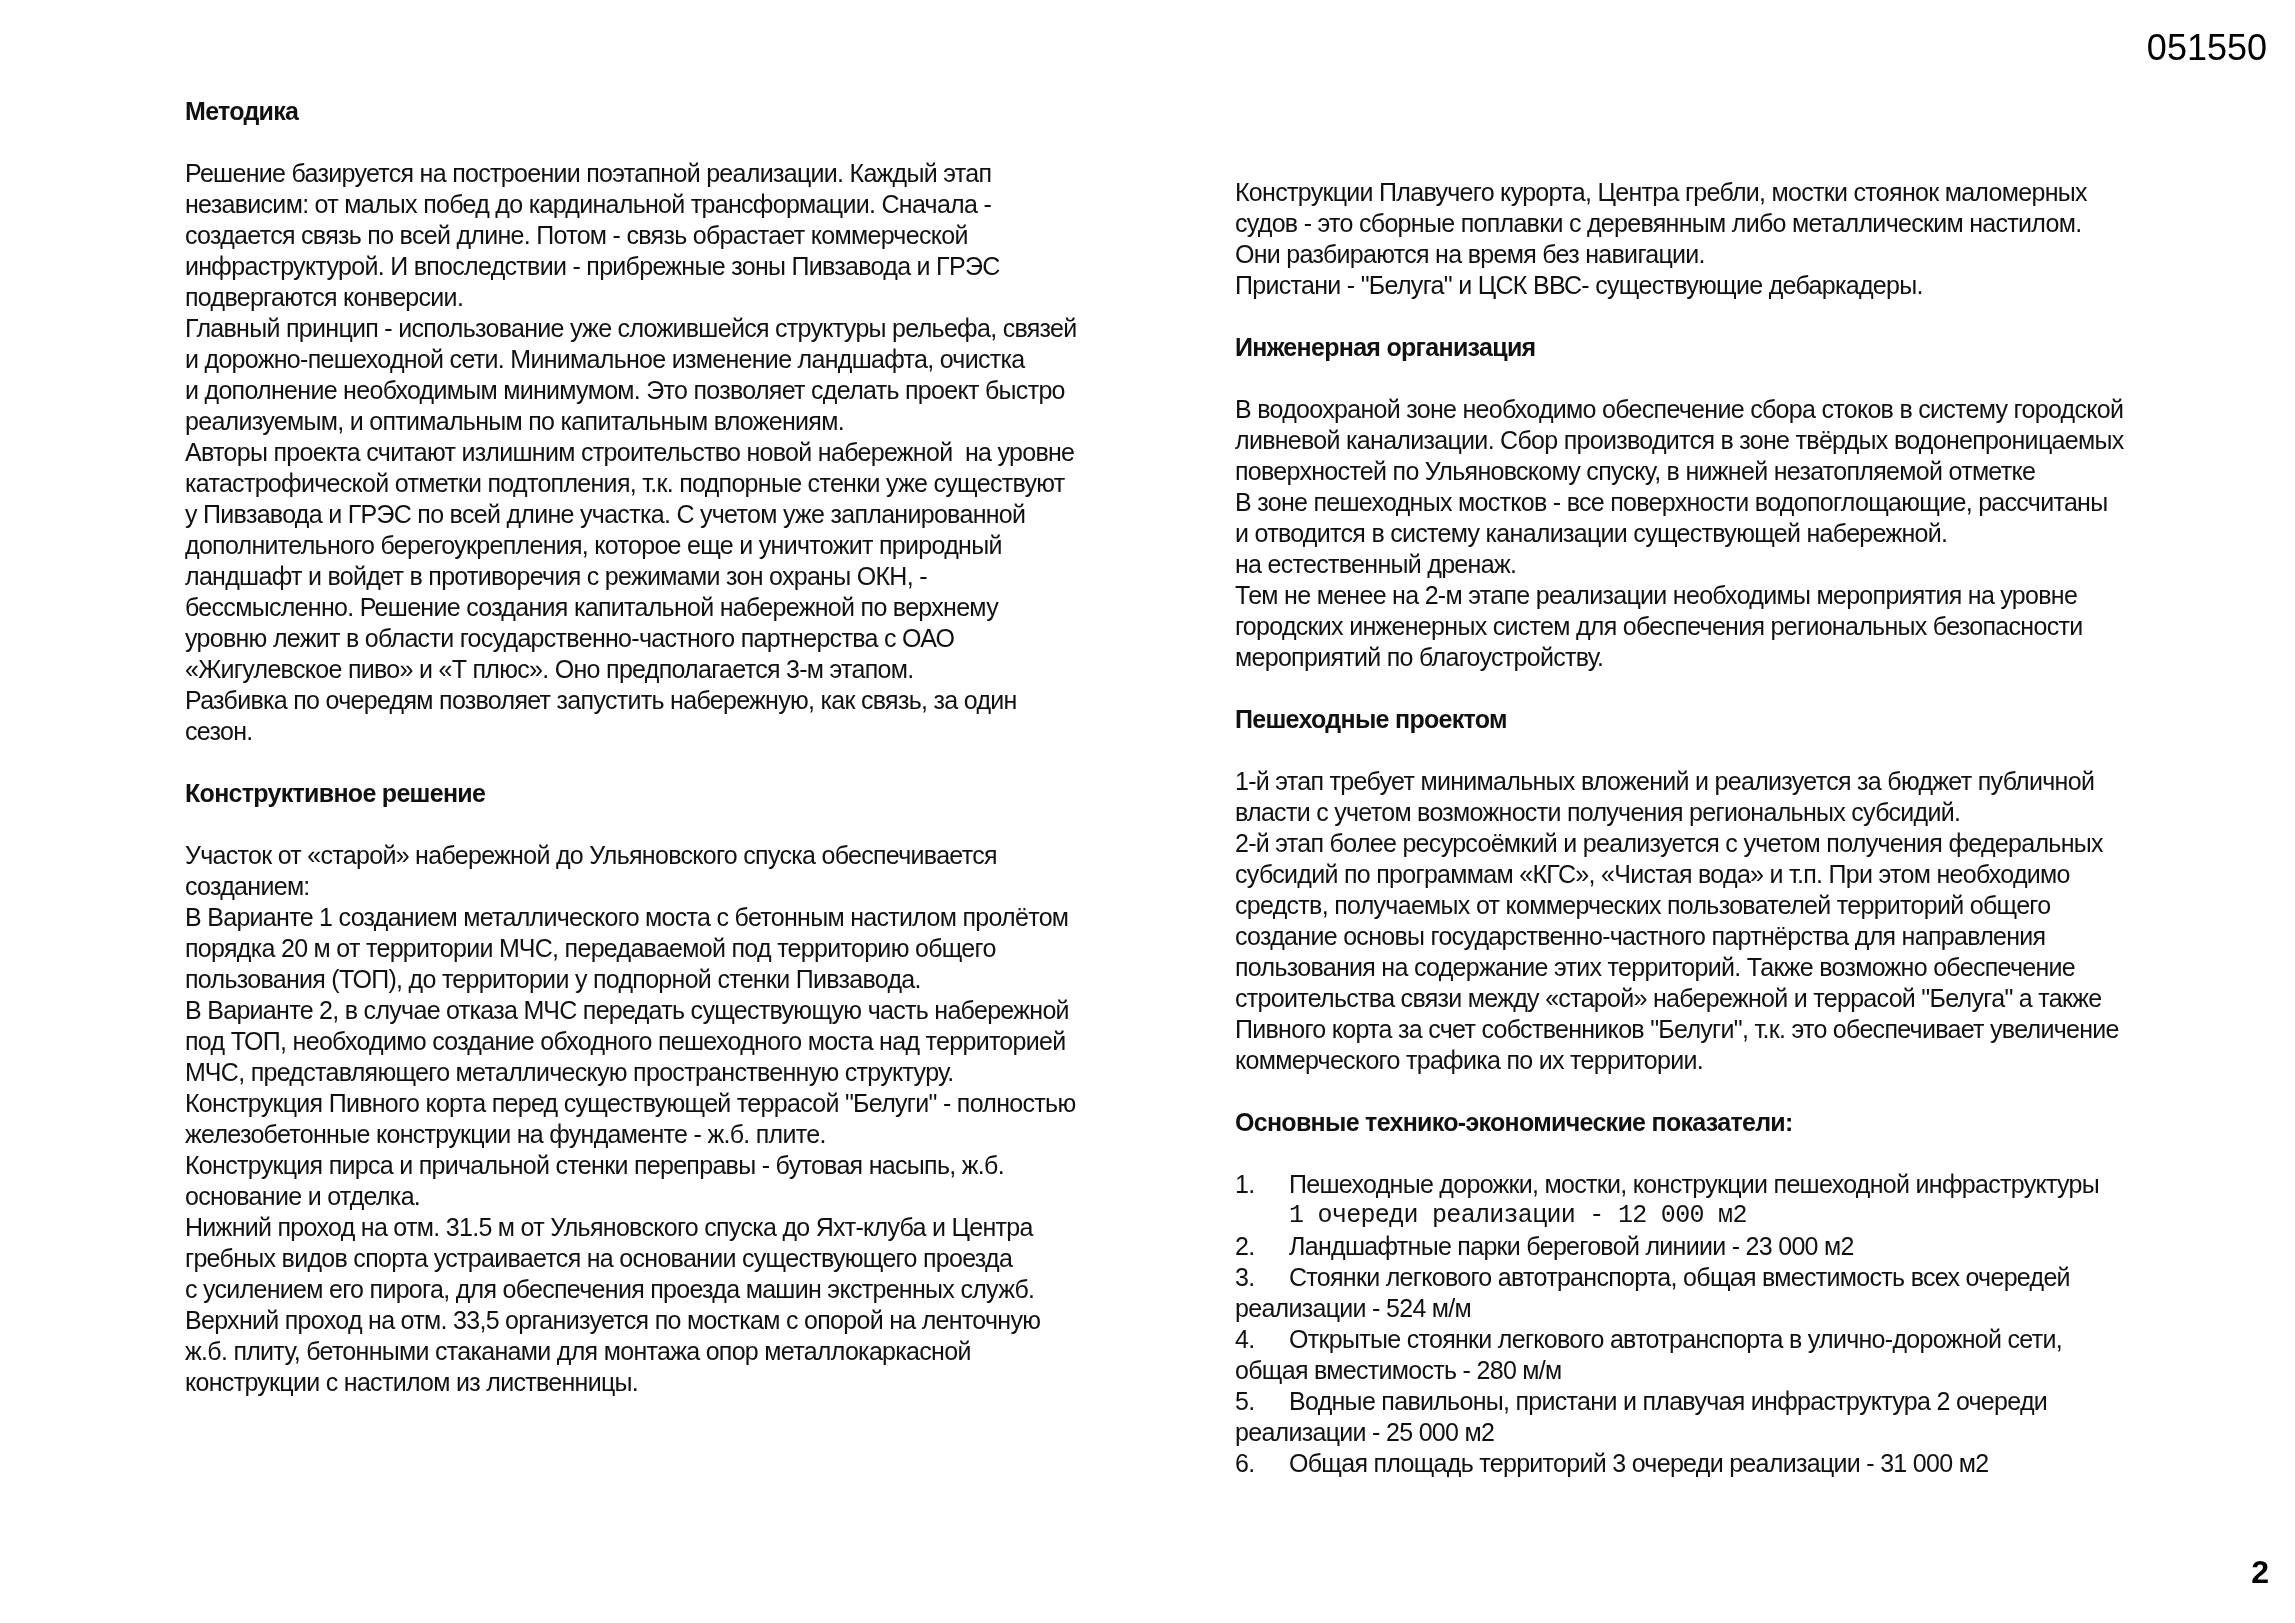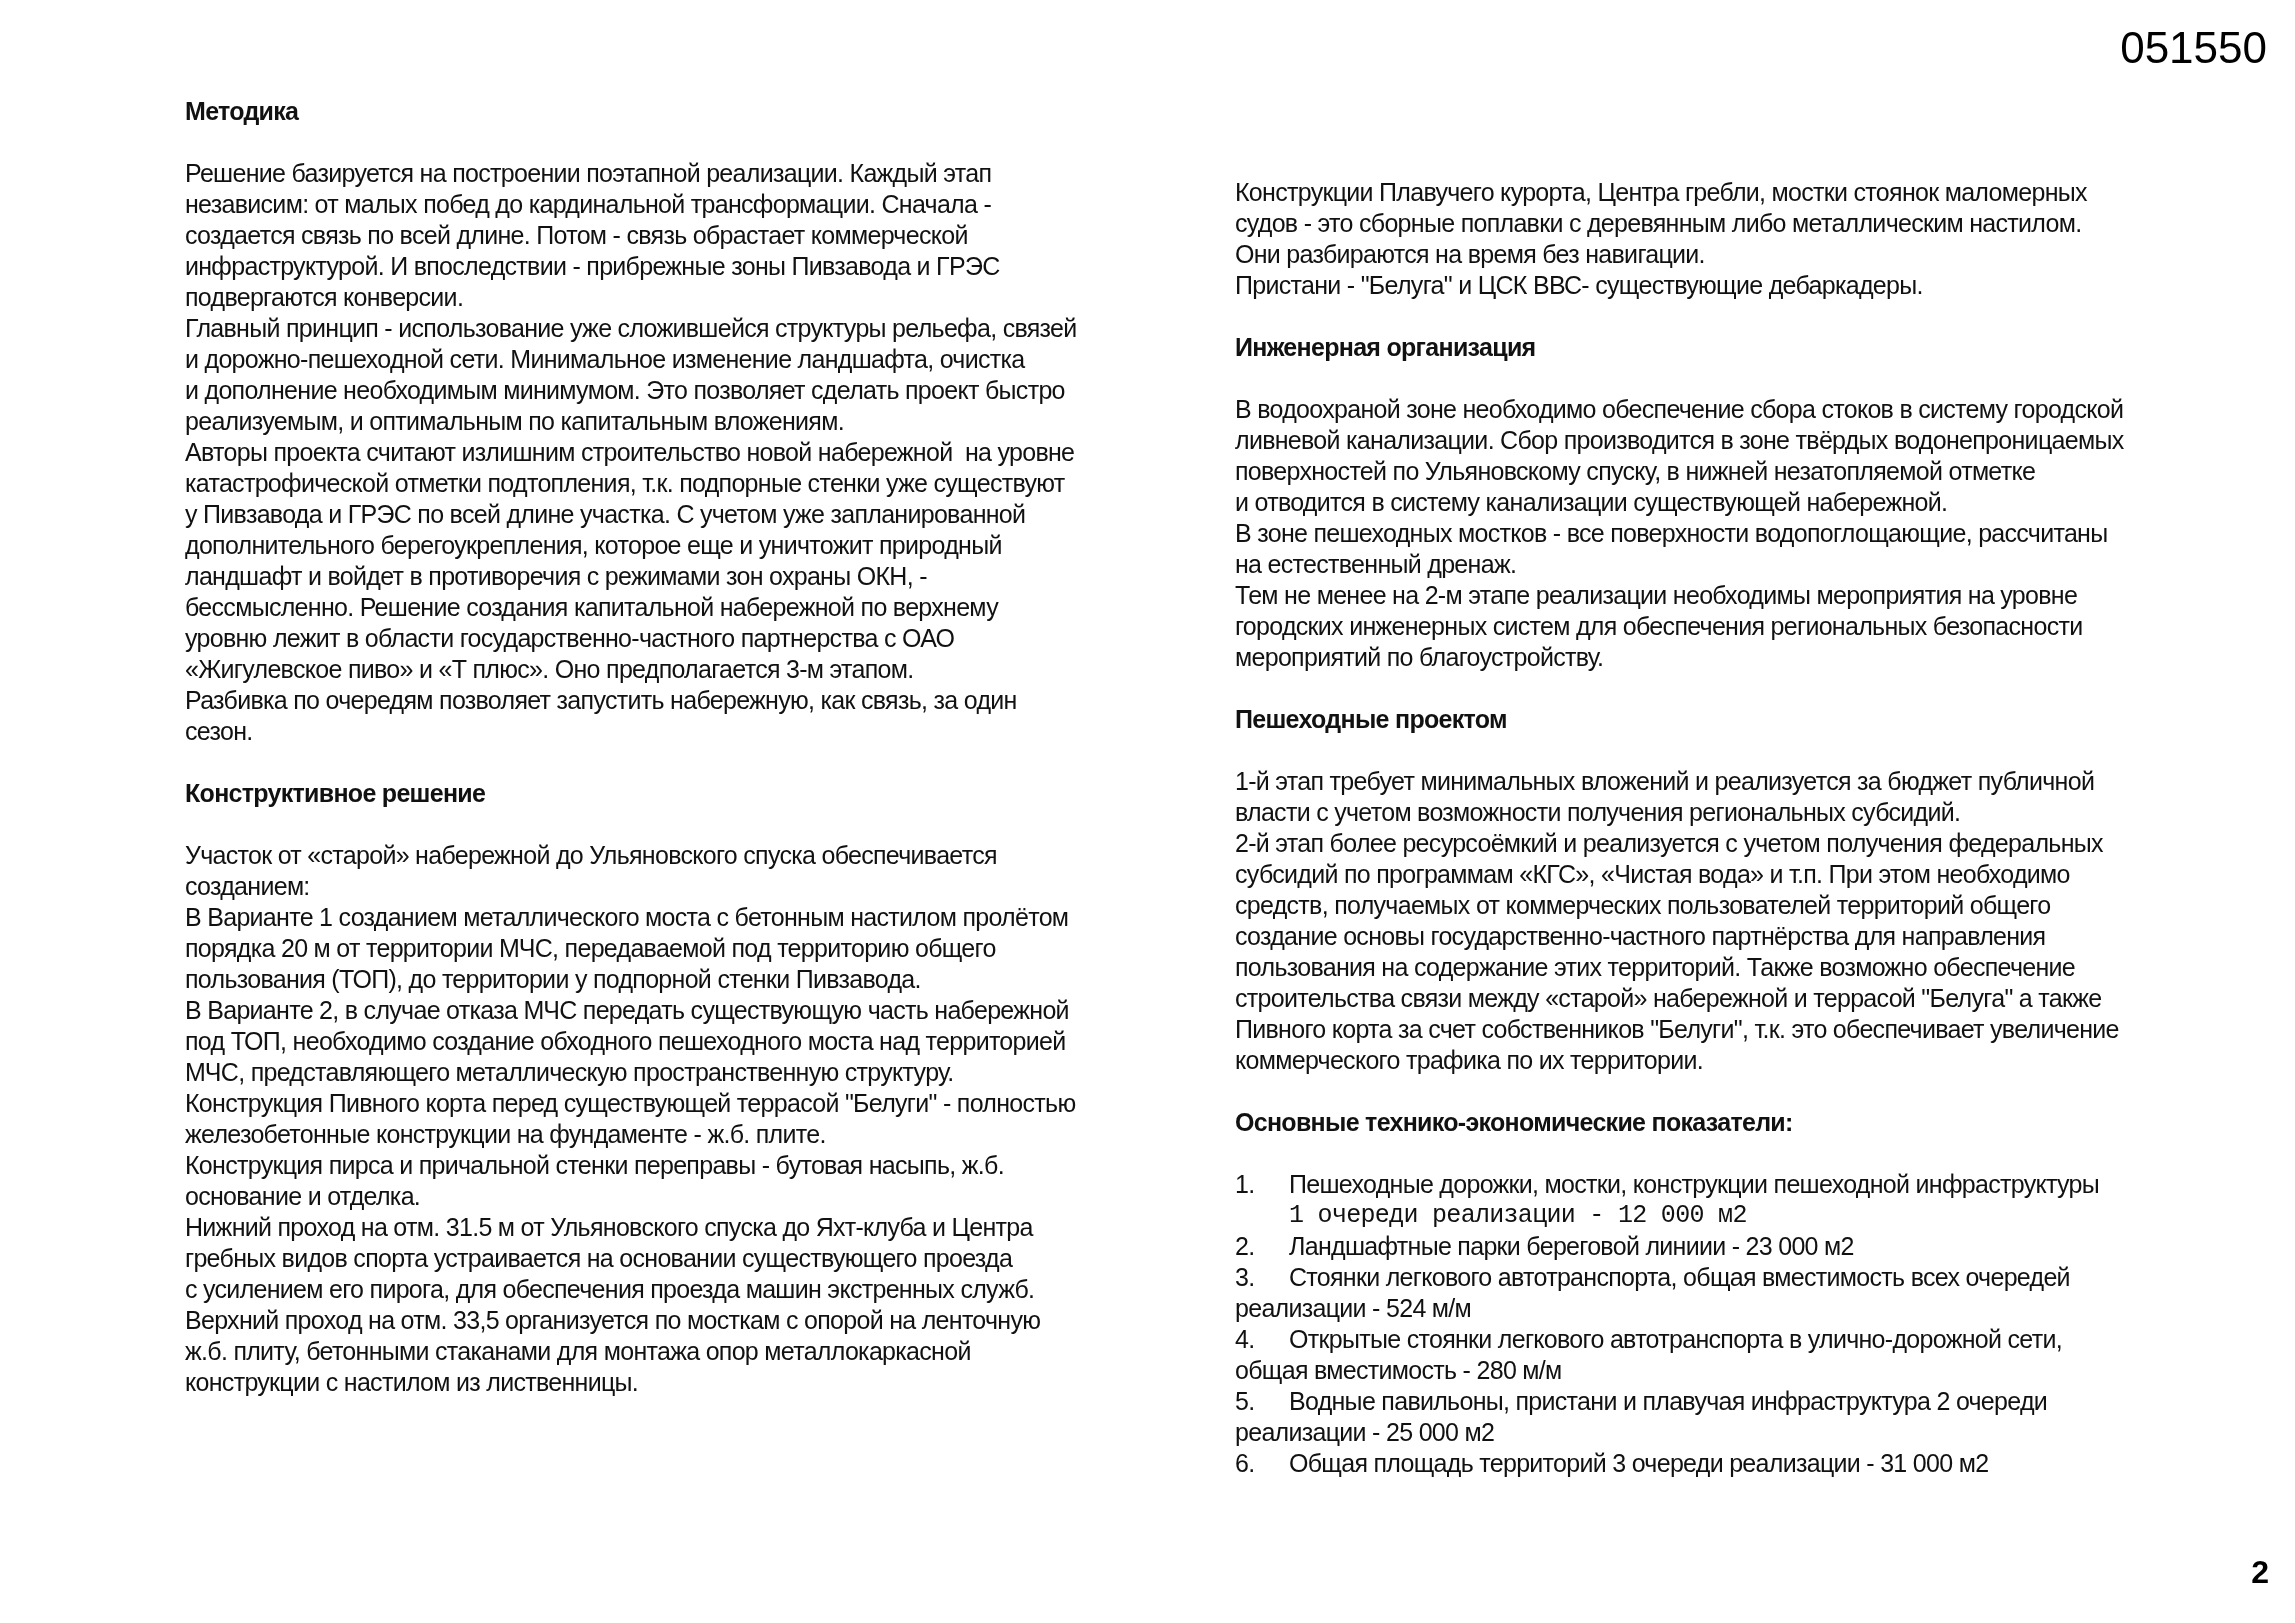--- a/index.html
+++ b/index.html
@@ -7,21 +7,21 @@
     width:2295px;height:1623px;
     background:#ffffff;
     font-family:"Liberation Sans", sans-serif;
     color:#111111;
     position:relative;
     overflow:hidden;
   }
   .page{position:absolute;inset:0;background:#ffffff;}
   .corner-number{
     position:absolute;top:28px;right:28px;
-    font-size:44px;line-height:39px;color:#000;
+    font-size:36px;line-height:39px;color:#000;
     letter-spacing:0px;
   }
   .page-number{
     position:absolute;top:1556px;right:26px;
     font-size:32px;line-height:33px;font-weight:bold;color:#000;
   }
   .col{position:absolute;}
   #col-left{left:185px;top:96px;width:985px;}
   #col-right{left:1235px;top:177px;width:1013px;}
   .line{
@@ -89,22 +89,22 @@
       <div class="line">Конструкции Плавучего курорта, Центра гребли, мостки стоянок маломерных</div>
       <div class="line">судов - это сборные поплавки с деревянным либо металлическим настилом.</div>
       <div class="line">Они разбираются на время без навигации.</div>
       <div class="line">Пристани - "Белуга" и ЦСК ВВС- существующие дебаркадеры.</div>
       <div class="spacer"></div>
       <div class="line heading">Инженерная организация</div>
       <div class="spacer"></div>
       <div class="line">В водоохраной зоне необходимо обеспечение сбора стоков в систему городской</div>
       <div class="line">ливневой канализации. Сбор производится в зоне твёрдых водонепроницаемых</div>
       <div class="line">поверхностей по Ульяновскому спуску, в нижней незатопляемой отметке</div>
+      <div class="line">В зоне пешеходных мостков - все поверхности водопоглощающие, рассчитаны</div>
       <div class="line">и отводится в систему канализации существующей набережной.</div>
-      <div class="line">В зоне пешеходных мостков - все поверхности водопоглощающие, рассчитаны</div>
       <div class="line">на естественный дренаж.</div>
       <div class="line">Тем не менее на 2-м этапе реализации необходимы мероприятия на уровне</div>
       <div class="line">городских инженерных систем для обеспечения региональных безопасности</div>
       <div class="line">мероприятий по благоустройству.</div>
       <div class="spacer"></div>
       <div class="line heading">Пешеходные проектом</div>
       <div class="spacer"></div>
       <div class="line">1-й этап требует минимальных вложений и реализуется за бюджет публичной</div>
       <div class="line">власти с учетом возможности получения региональных субсидий.</div>
       <div class="line">2-й этап более ресурсоёмкий и реализуется с учетом получения федеральных</div>

